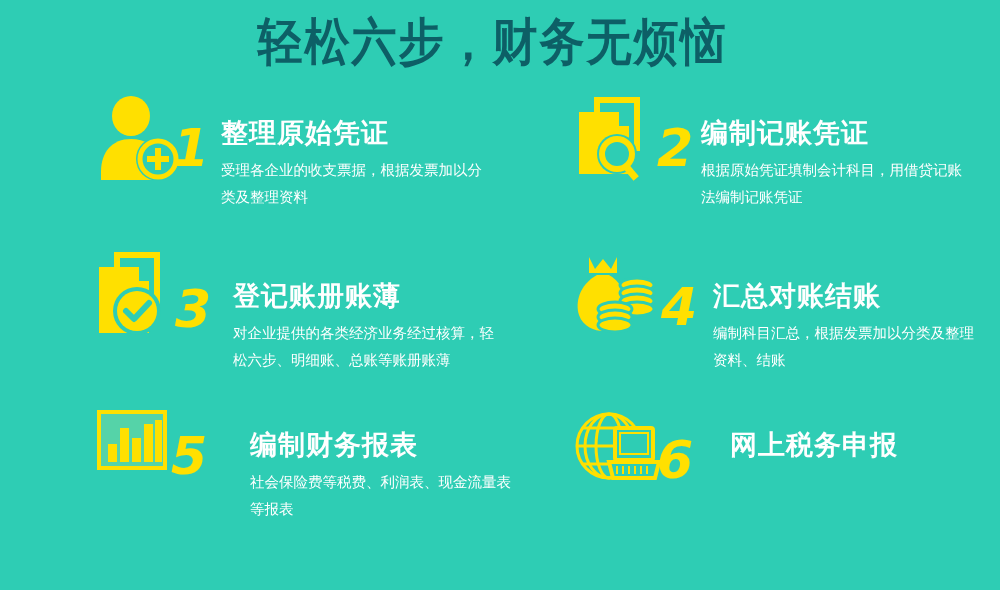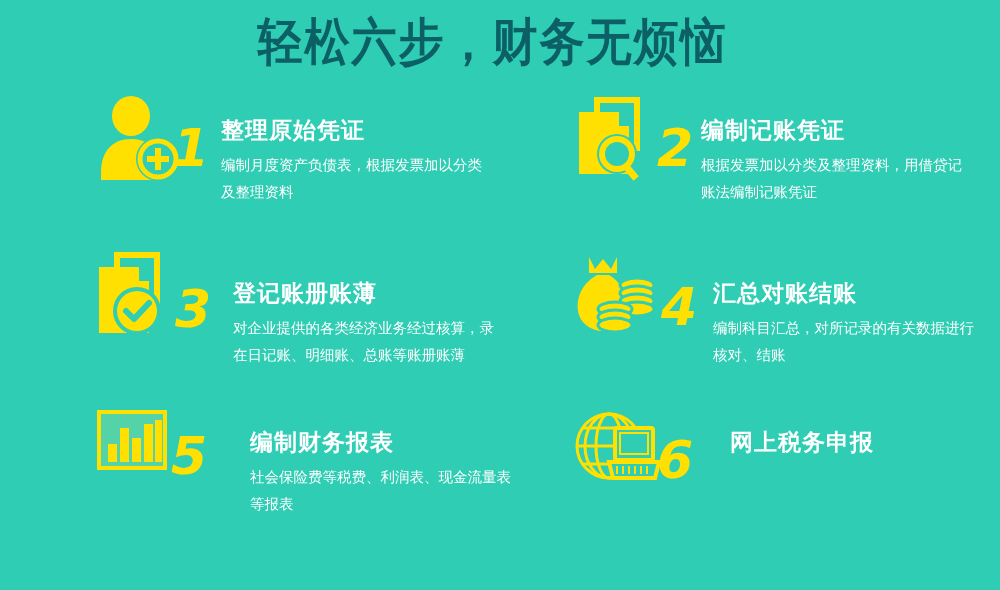--- a/index.html
+++ b/index.html
@@ -74,21 +74,21 @@
     font-family:"DejaVu Sans","Liberation Sans",sans-serif;
     letter-spacing:-1px;
   }
 
   .text-col {
     flex:1 1 auto;
     padding-left:6px;
     padding-top:22px;
   }
   .step-title {
-    font-size:23px;
+    font-size:27px;
     font-weight:bold;
     color:#ffffff;
     letter-spacing:1px;
     line-height:1.1;
     font-family:"DejaVu Sans","Liberation Sans",sans-serif;
     white-space:nowrap;
   }
   .step-desc {
     margin-top:9px;
     font-size:14.5px;
@@ -127,78 +127,78 @@
           <path d="M36 43 C17 43 6 56 6 76 L6 84 L66 84 L66 62 C60 50 50 43 36 43 Z" fill="#ffe000"></path>
           <circle cx="63" cy="63" r="22" fill="#2ecdb4"></circle>
           <circle cx="63" cy="63" r="18" fill="none" stroke="#ffe000" stroke-width="5"></circle>
           <rect x="60" y="52" width="6" height="22" fill="#ffe000"></rect>
           <rect x="52" y="60" width="22" height="6" fill="#ffe000"></rect>
         </svg>
         <span class="step-num">1</span>
       </div>
       <div class="text-col">
         <div class="step-title">整理原始凭证</div>
-        <div class="step-desc">编制月度资产负债表，根据发票加以分类及整理资料</div>
+        <div class="step-desc">受理各企业的收支票据，根据发票加以分类及整理资料</div>
       </div>
     </div>
 
     <div class="step s1 row-h-0">
       <div class="icon-col">
         <svg class="icon-svg" width="92" height="86" viewBox="0 0 92 86">
           <path d="M22 4 H62 V52 H22 Z" fill="none" stroke="#ffe000" stroke-width="6"></path>
           <path d="M4 16 H44 V78 H4 Z" fill="#ffe000"></path>
           <path d="M30 30 H54 V78 H30 Z" fill="#ffe000"></path>
           <circle cx="42" cy="58" r="20" fill="#2ecdb4"></circle>
           <circle cx="42" cy="58" r="15" fill="none" stroke="#ffe000" stroke-width="6"></circle>
           <rect x="52" y="68" width="7" height="17" fill="#ffe000" transform="rotate(-40 55 76)"></rect>
         </svg>
         <span class="step-num">2</span>
       </div>
       <div class="text-col">
         <div class="step-title">编制记账凭证</div>
-        <div class="step-desc">根据发票加以分类及整理资料，用借贷记账法编制记账凭证</div>
+        <div class="step-desc">根据原始凭证填制会计科目，用借贷记账法编制记账凭证</div>
       </div>
     </div>
 
     <div class="step s2 row-h-1">
       <div class="icon-col">
         <svg class="icon-svg" width="92" height="92" viewBox="0 0 92 92">
           <path d="M22 4 H62 V52 H22 Z" fill="none" stroke="#ffe000" stroke-width="6"></path>
           <path d="M4 16 H44 V82 H4 Z" fill="#ffe000"></path>
           <path d="M30 30 H54 V82 H30 Z" fill="#ffe000"></path>
           <circle cx="42" cy="60" r="24" fill="#2ecdb4"></circle>
           <circle cx="42" cy="60" r="20" fill="#ffe000"></circle>
           <path d="M31 60 L39 68 L54 52" fill="none" stroke="#2ecdb4" stroke-width="6" stroke-linecap="round" stroke-linejoin="round"></path>
         </svg>
         <span class="step-num">3</span>
       </div>
       <div class="text-col">
         <div class="step-title">登记账册账薄</div>
-        <div class="step-desc">对企业提供的各类经济业务经过核算，录在日记账、明细账、总账等账册账薄</div>
+        <div class="step-desc">对企业提供的各类经济业务经过核算，轻松六步、明细账、总账等账册账薄</div>
       </div>
     </div>
 
     <div class="step s3 row-h-1">
       <div class="icon-col">
         <svg class="icon-svg" width="92" height="86" viewBox="0 0 92 86">
           <path d="M14 6 L20 18 L28 8 L36 18 L42 6 L42 22 L14 22 Z" fill="#ffe000"></path>
           <path d="M22 24 C4 34 0 52 4 64 C8 76 20 80 28 80 C40 80 52 74 54 60 C56 44 42 28 34 24 Z" fill="#ffe000"></path>
           <ellipse cx="62" cy="34" rx="17" ry="7" fill="#ffe000" stroke="#2ecdb4" stroke-width="3"></ellipse>
           <ellipse cx="62" cy="42" rx="17" ry="7" fill="#ffe000" stroke="#2ecdb4" stroke-width="3"></ellipse>
           <ellipse cx="62" cy="50" rx="17" ry="7" fill="#ffe000" stroke="#2ecdb4" stroke-width="3"></ellipse>
           <ellipse cx="62" cy="58" rx="17" ry="7" fill="#ffe000" stroke="#2ecdb4" stroke-width="3"></ellipse>
           <ellipse cx="40" cy="58" rx="17" ry="7" fill="#ffe000" stroke="#2ecdb4" stroke-width="3"></ellipse>
           <ellipse cx="40" cy="66" rx="17" ry="7" fill="#ffe000" stroke="#2ecdb4" stroke-width="3"></ellipse>
           <ellipse cx="40" cy="74" rx="17" ry="7" fill="#ffe000" stroke="#2ecdb4" stroke-width="3"></ellipse>
         </svg>
         <span class="step-num">4</span>
       </div>
       <div class="text-col">
         <div class="step-title">汇总对账结账</div>
-        <div class="step-desc">编制科目汇总，对所记录的有关数据进行核对、结账</div>
+        <div class="step-desc">编制科目汇总，根据发票加以分类及整理资料、结账</div>
       </div>
     </div>
 
     <div class="step s4 row-h-2">
       <div class="icon-col">
         <svg class="icon-svg" width="92" height="80" viewBox="0 0 92 80">
           <rect x="4" y="6" width="66" height="56" fill="#55d3a8" stroke="#ffe000" stroke-width="4"></rect>
           <rect x="13" y="38" width="9" height="18" fill="#ffe000"></rect>
           <rect x="25" y="22" width="9" height="34" fill="#ffe000"></rect>
           <rect x="37" y="32" width="9" height="24" fill="#ffe000"></rect>

